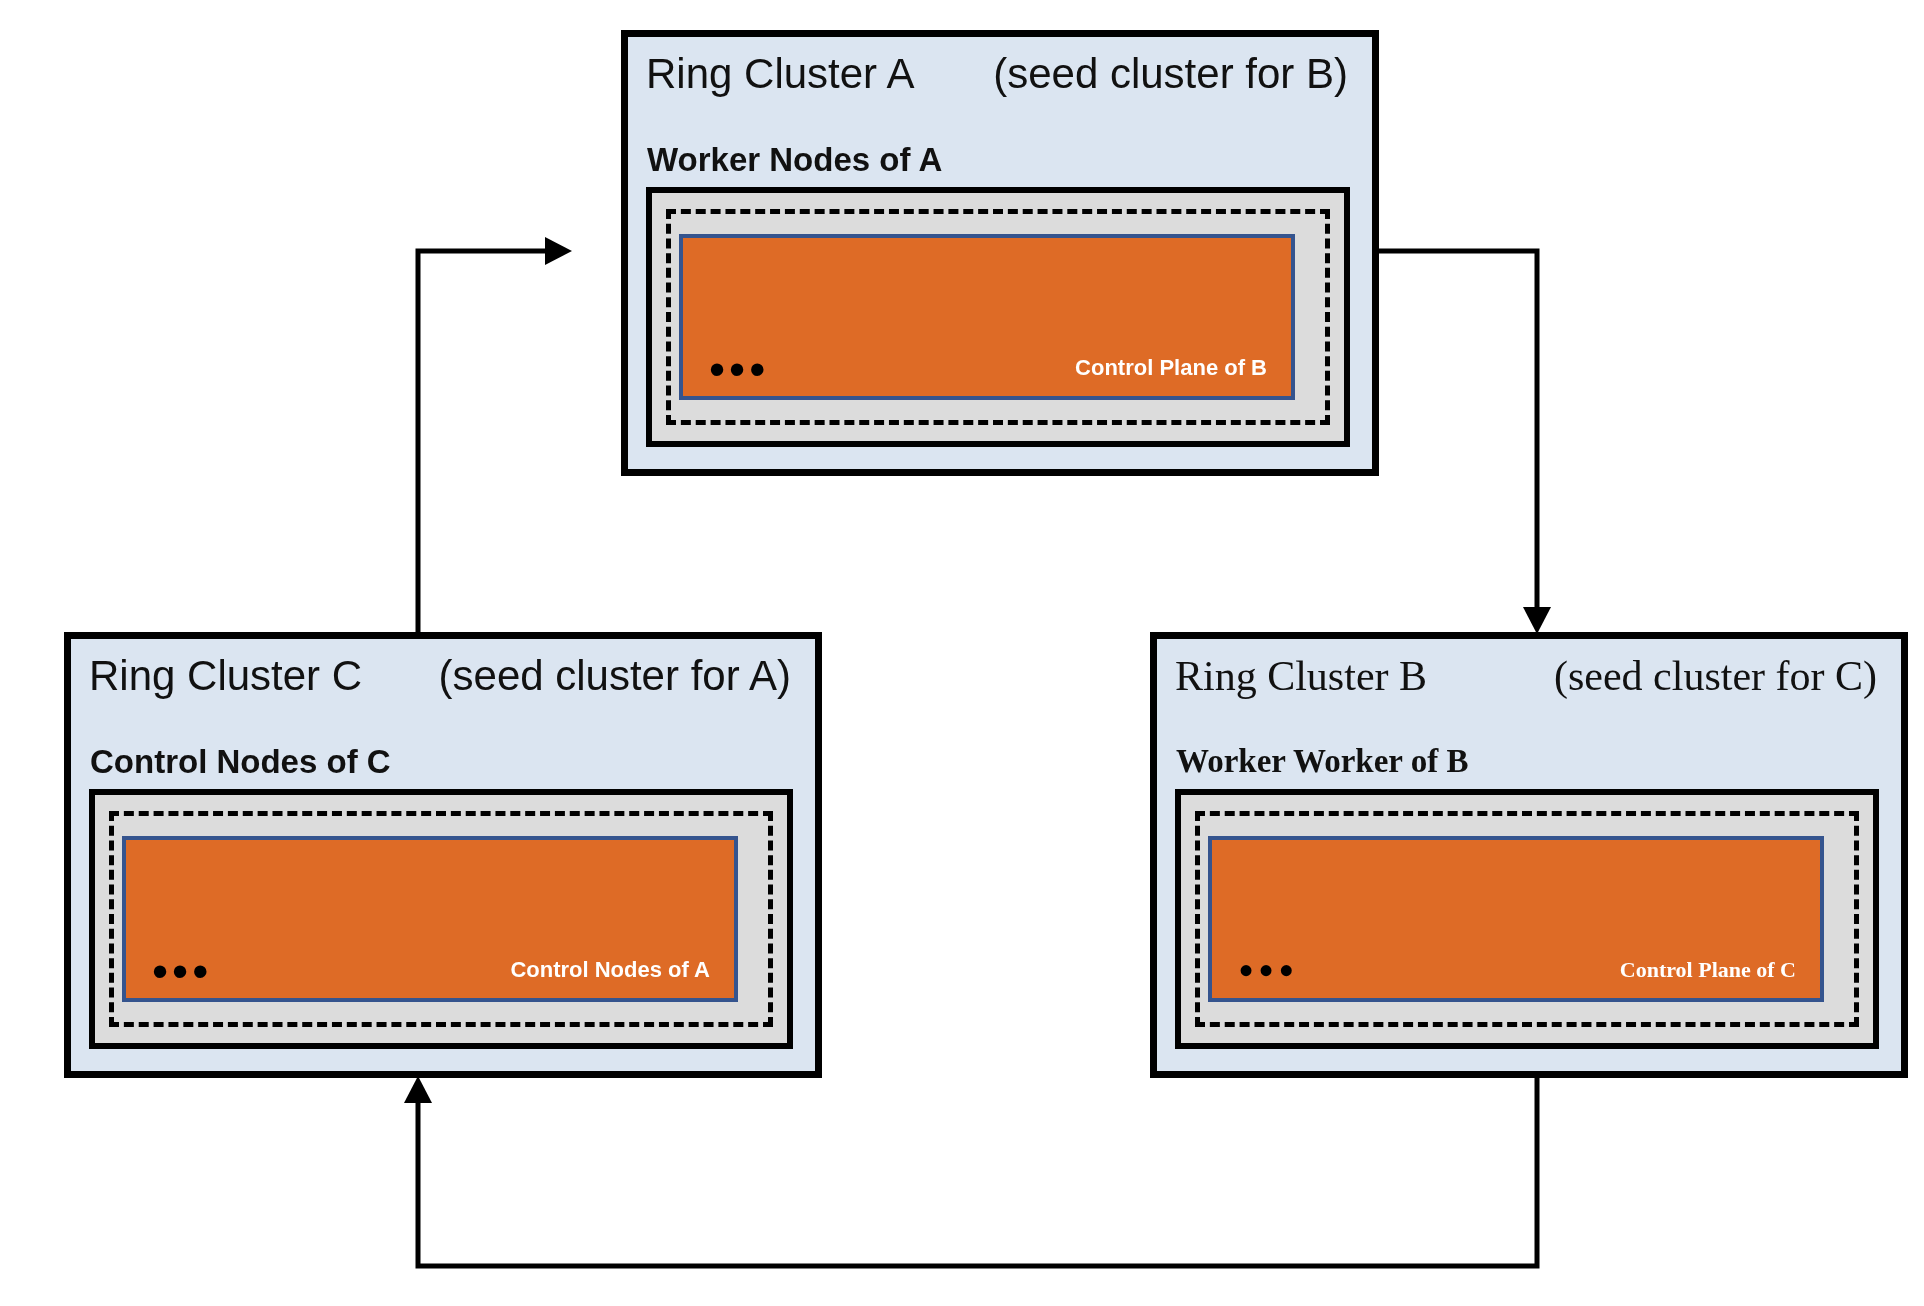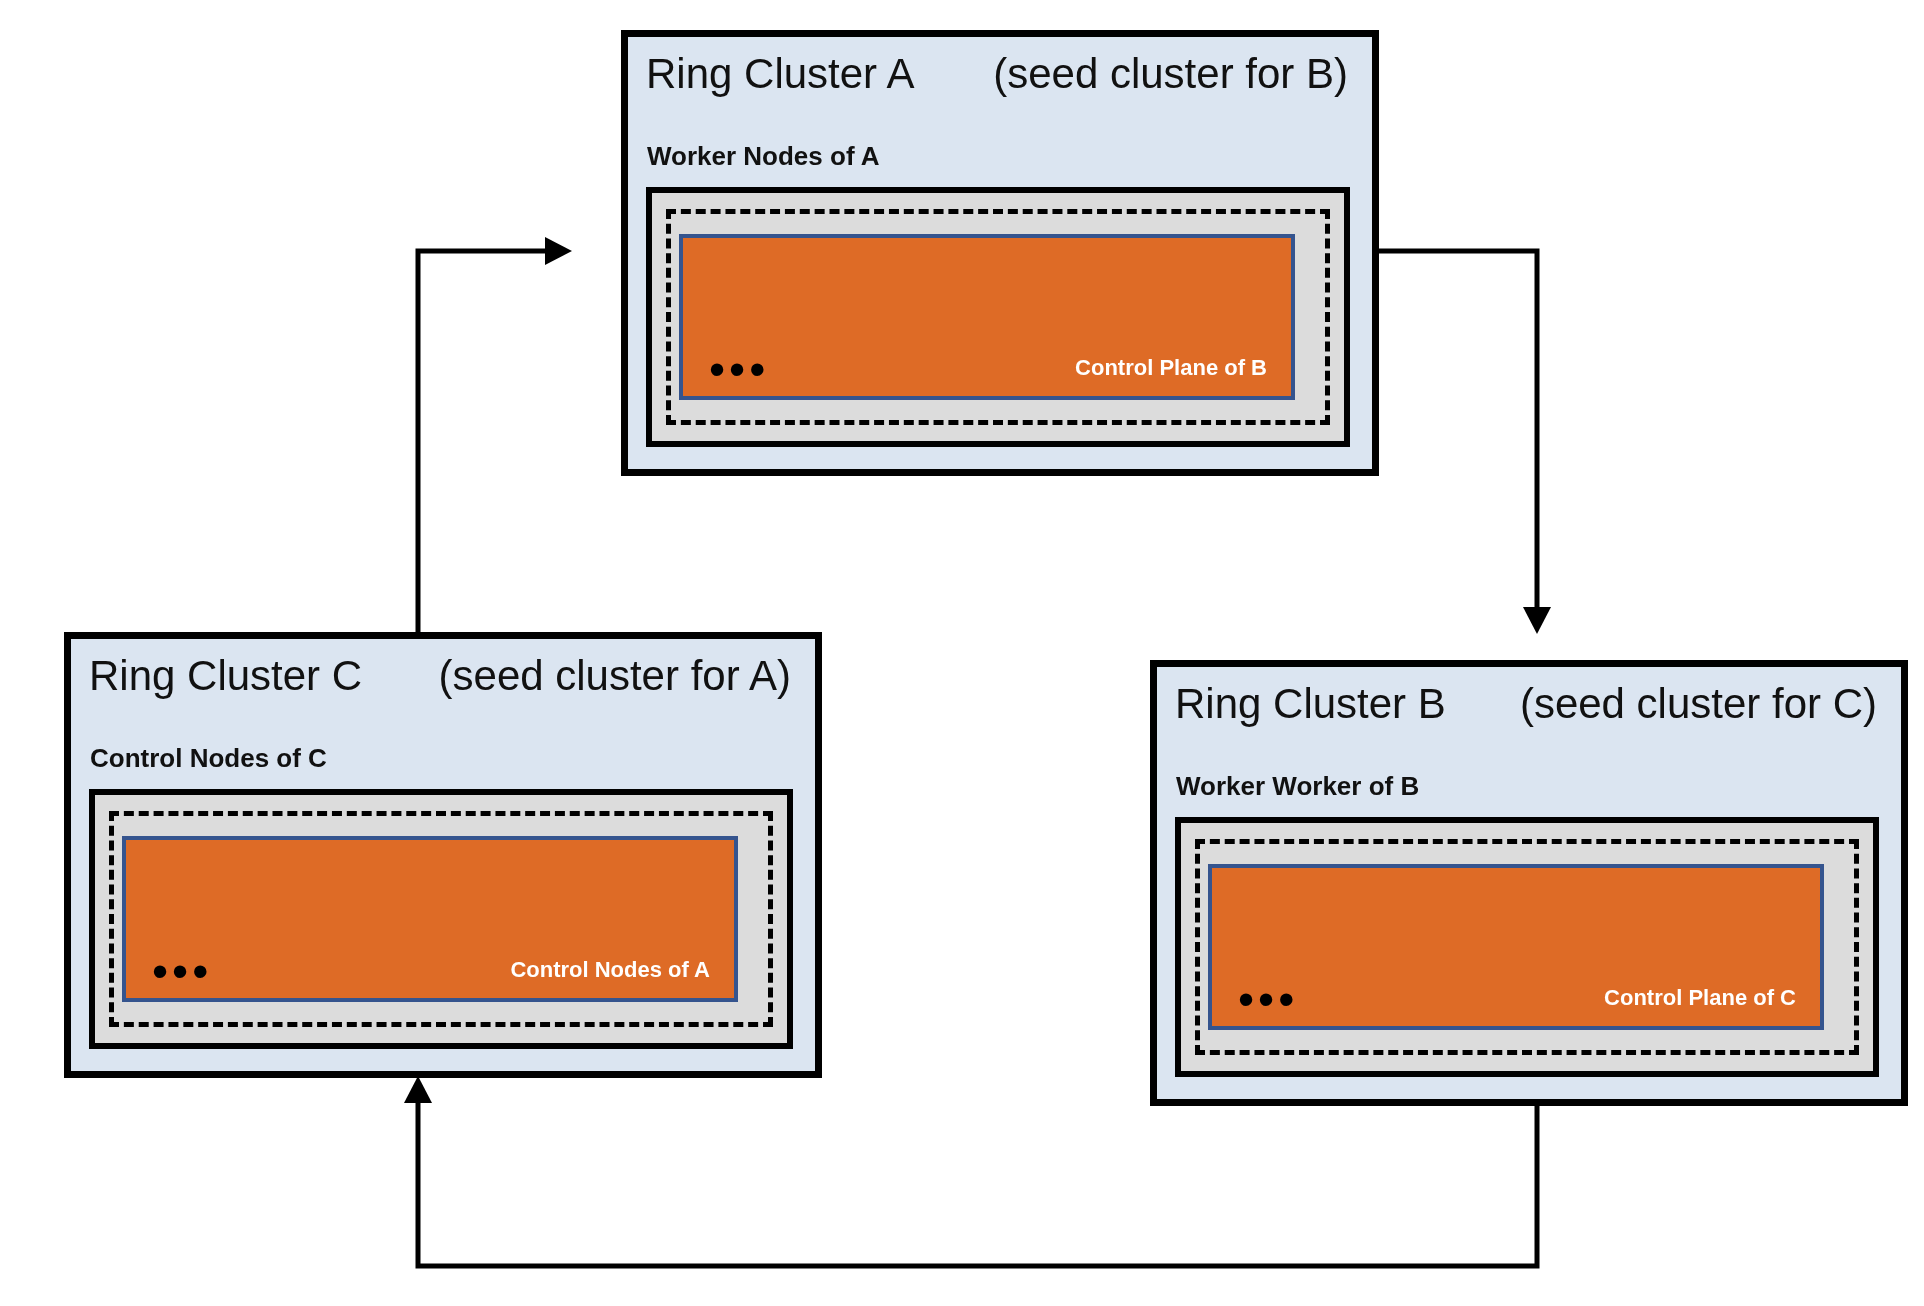--- a/index.html
+++ b/index.html
@@ -34,36 +34,36 @@
   .arrow-layer polygon { fill: var(--arrow-color); stroke: none; }
 
   .cluster {
     position: absolute;
     width: 758px; height: 446px;
     background: var(--cluster-fill);
     border: 7px solid var(--cluster-border);
   }
   .cluster-a { left: 580px; top: 30px; margin-left: 41px; }
   .cluster-c { left: 40px;  top: 632px; margin-left: 24px; }
-  .cluster-b { left: 1150px; top: 660px; }
+  .cluster-b { left: 1150px; top: 632px; font-family: Liberation Serif, serif; }
 
   .title-row {
     position: absolute;
     left: 18px; right: 24px; top: 12px;
     display: flex;
     justify-content: space-between;
     font-size: 42px;
     line-height: 1.2;
     color: #111;
     white-space: nowrap;
   }
   .worker-label {
     position: absolute;
     left: 19px; top: 104px;
-    font-size: 26px;
+    font-size: 33px;
     font-weight: 700;
     color: #111;
   }
   .nodes-box {
     position: absolute;
     left: 18px; right: 22px; top: 150px; bottom: 22px;
     background: var(--worker-area-fill);
     border: 6px solid var(--cluster-border);
   }
   .dashed-box {

